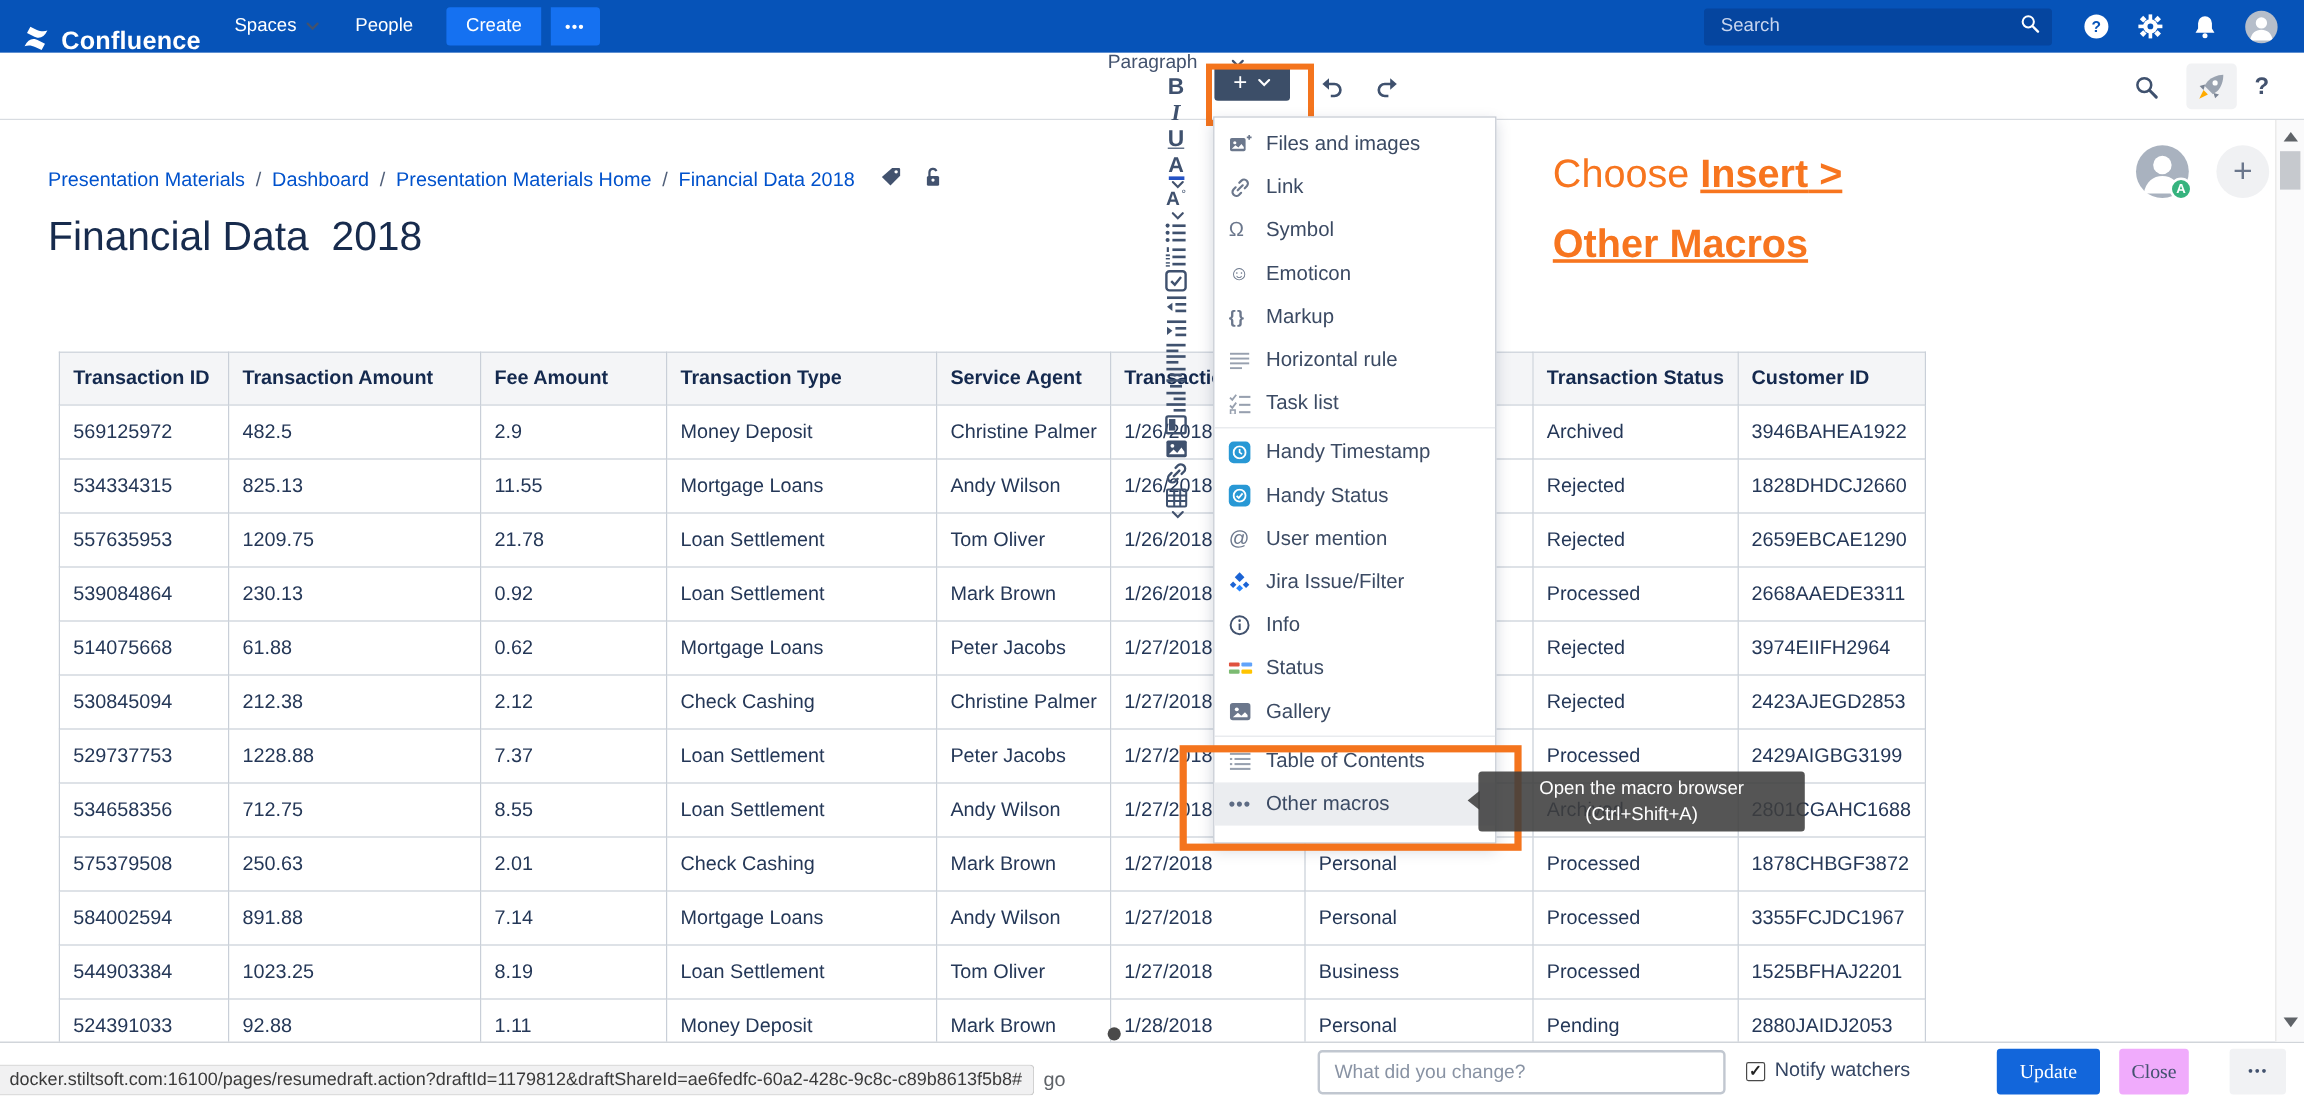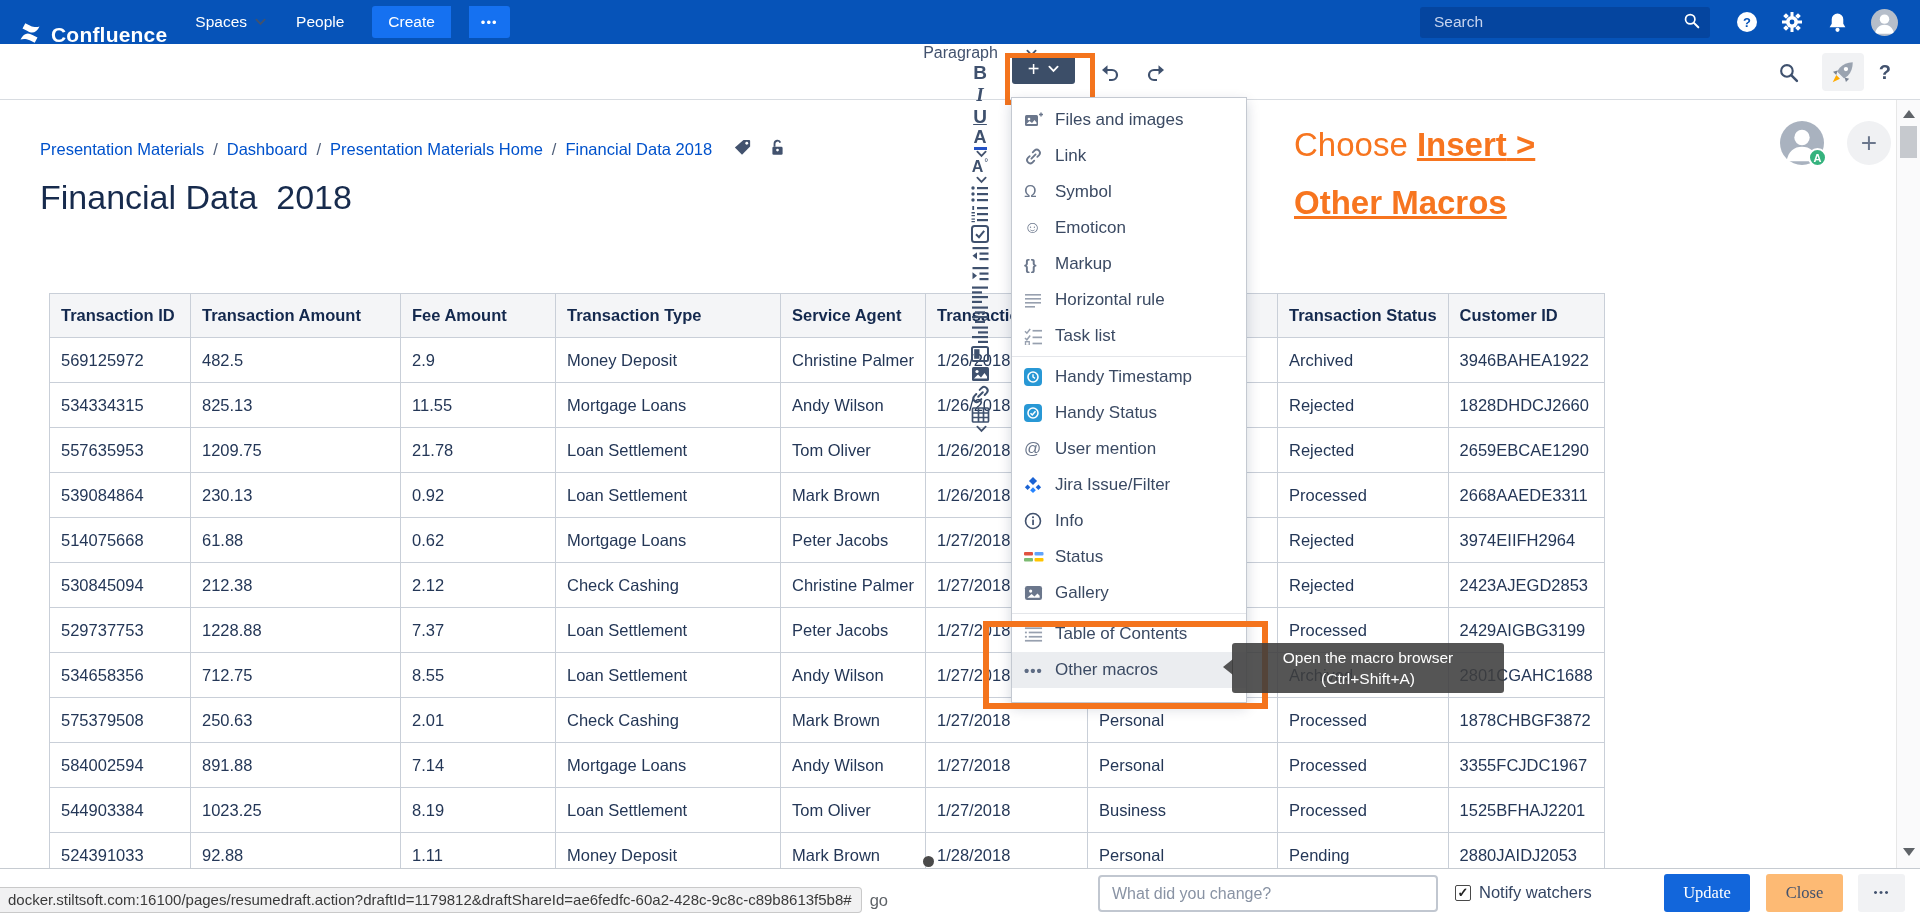--- a/index.html
+++ b/index.html
@@ -4,21 +4,21 @@
 <style>
   html,body{margin:0;padding:0;width:1920px;height:922px;overflow:hidden;background:#fff;
     font-family:"Liberation Sans",sans-serif;-webkit-font-smoothing:antialiased;}
   *{box-sizing:border-box;}
   
   .topnav{position:absolute;left:0;top:0;width:1920px;height:44px;background:#0653B8;
     display:flex;align-items:center;padding:0 22px 0 18px;color:#fff;z-index:20;}
   .logo{display:flex;align-items:center;gap:9px;font-size:21px;font-weight:700;letter-spacing:.2px;margin-top:26px;}
   .navitem{font-size:15.5px;display:flex;align-items:center;gap:6px;cursor:pointer;}
   .nav-spaces{margin-left:28px;} .nav-people{margin-left:30px;}
-  .create-wrap{display:flex;gap:18px;margin-left:28px;}
+  .create-wrap{display:flex;gap:8px;margin-left:28px;}
   .btn-create{background:#1571F1;border-radius:3px 0 0 3px;padding:7px 16px;font-size:15.5px;}
   .btn-navmore{background:#1571F1;border-radius:0 3px 3px 0;padding:7px 12px;font-size:13px;letter-spacing:1px;}
   .nav-search{margin-left:auto;width:290px;height:31px;background:#05459F;border-radius:3px;
     display:flex;align-items:center;padding:0 10px 0 12px;}
   .nav-search input{flex:1;background:transparent;border:none;outline:none;color:#D6E1F5;font-size:15.5px;
     font-family:"Liberation Sans",sans-serif;}
   .nav-search input::placeholder{color:#C7D4EE;opacity:1;}
   .nav-icons{display:flex;align-items:center;gap:23px;margin-left:26px;}
   .nav-icons .ic{width:22px;height:22px;display:flex;align-items:center;justify-content:center;cursor:pointer;}
   .nav-avatar{width:27px;height:27px;border-radius:50%;background:#B6BECA;display:flex;align-items:flex-end;
@@ -93,21 +93,21 @@
   .change-input{position:absolute;left:1098px;top:6px;width:340px;height:37px;border:2px solid #C1C7D0;
     border-radius:4px;padding:0 12px;font-size:16px;color:#172B4D;font-family:"Liberation Sans",sans-serif;outline:none;}
   .change-input::placeholder{color:#8993A4;opacity:1;}
   .notify{position:absolute;left:1455px;top:14px;display:flex;align-items:center;gap:8px;font-size:16.5px;
     color:#344563;cursor:pointer;}
   .cbox{width:16px;height:16px;border:1.5px solid #494949;border-radius:2px;background:#fff;display:flex;
     align-items:center;justify-content:center;font-size:13px;font-weight:700;color:#222;}
   .btn{position:absolute;top:5px;height:38px;border:none;border-radius:3px;font-size:16.5px;cursor:pointer;
     font-family:Liberation Serif, serif;}
   .btn-update{left:1664px;width:86px;background:#1266DB;color:#fff;}
-  .btn-close{left:1766px;width:77px;background:#fdba74;color:#42526E;}
+  .btn-close{left:1766px;width:58px;background:#f0abfc;color:#42526E;}
   .btn-fmore{left:1858px;width:47px;background:#F1F2F4;color:#42526E;font-size:13px;letter-spacing:1px;}
   
   .scrollbar{position:absolute;right:0;top:100px;width:24px;height:768px;background:#FAFAFB;
     border-left:1px solid #E7E7E7;z-index:80;}
   .sb-up{position:absolute;left:6px;top:10px;width:0;height:0;border-left:6px solid transparent;
     border-right:6px solid transparent;border-bottom:8px solid #5F6368;}
   .sb-down{position:absolute;left:6px;bottom:12px;width:0;height:0;border-left:6px solid transparent;
     border-right:6px solid transparent;border-top:8px solid #5F6368;}
   .sb-thumb{position:absolute;left:3px;top:26px;width:17px;height:32px;background:#C6C9CE;}
 </style>

